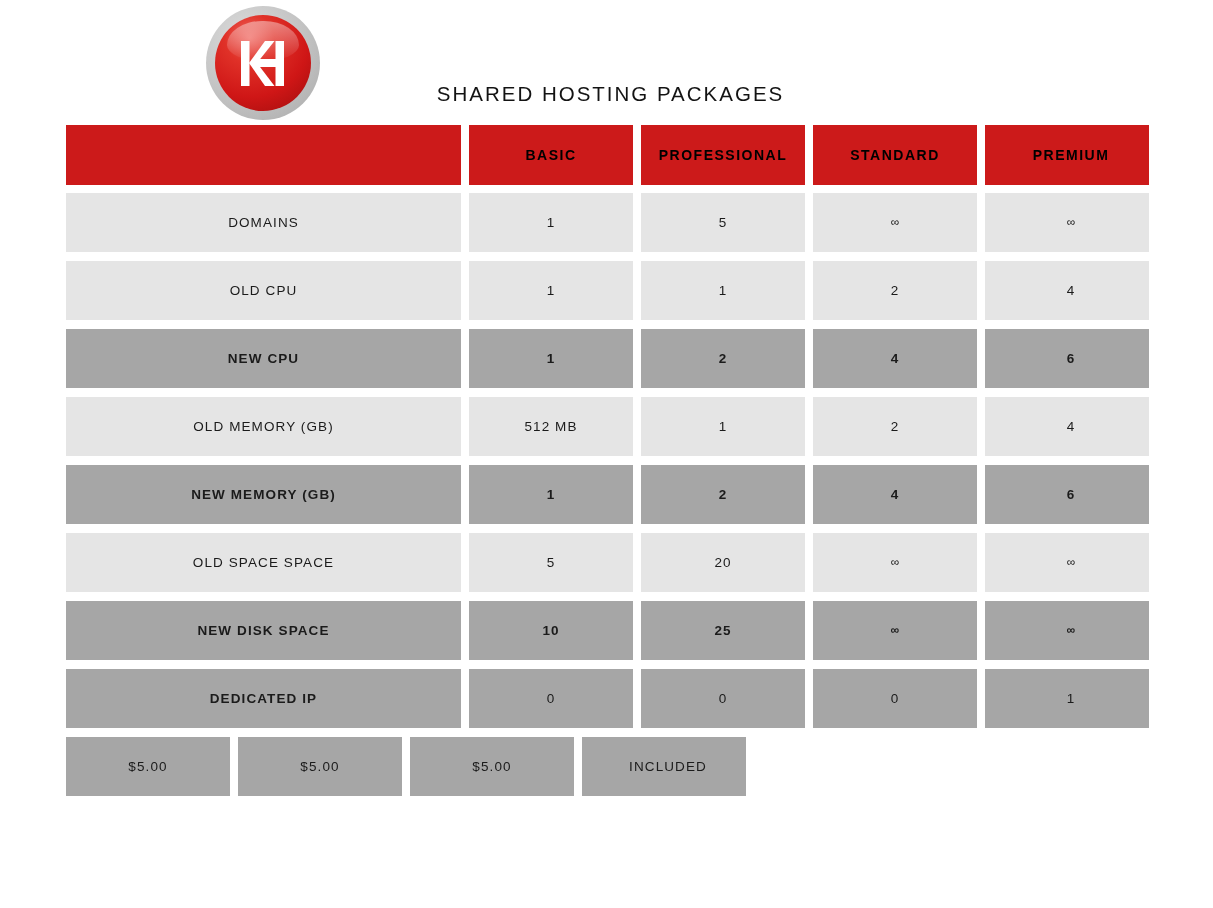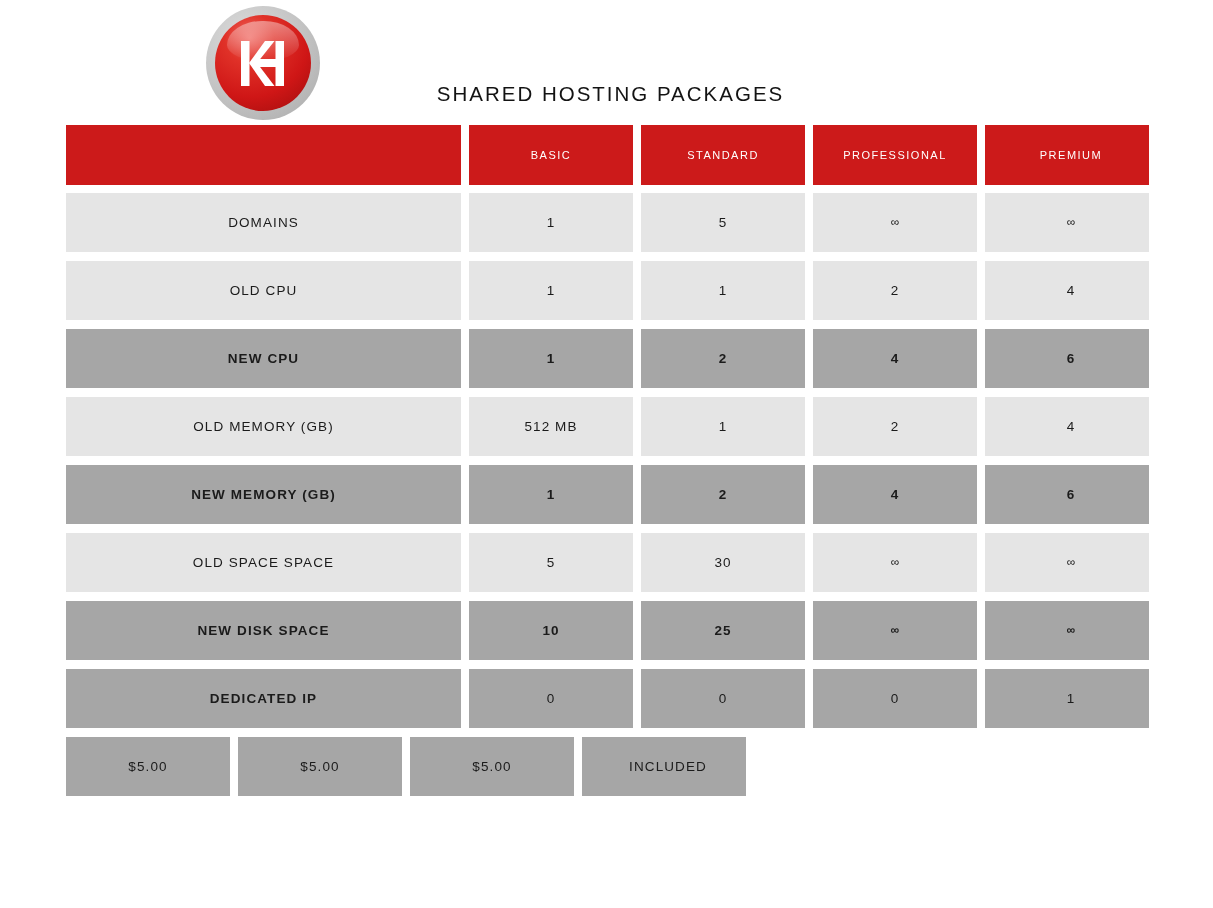--- a/index.html
+++ b/index.html
@@ -116,23 +116,23 @@
   
   .c-label { width: 395px; margin-right: 8px; }
   .c-plan  { width: 164px; margin-right: 8px; }
   .c-plan:last-child { margin-right: 0; padding-left: 8px; }
 
   
   .row-header .cell { height: 60px; }
   .row-header .c-label { background: #cc1a1a; }
   .row-header .c-plan {
     background: #cc1a1a;
-    color: #ffffff;
-    font-weight: normal;
-    font-size: 11px;
+    color: #000000;
+    font-weight: bold;
+    font-size: 14px;
     letter-spacing: 1.5px;
   }
 
   
   .row-light .cell { background: #e5e5e5; }
   .row-light .c-label { font-weight: 400; }
   .row-light .c-plan  { font-weight: 400; }
 
   
   .row-dark .cell { background: #a6a6a6; }
@@ -176,22 +176,22 @@
     </div>
 
     <div class="title">SHARED HOSTING PACKAGES</div>
   </div>
 
   <div class="table">
 
     <div class="row row-header">
       <div class="cell c-label"></div>
       <div class="cell c-plan">BASIC</div>
+      <div class="cell c-plan">PROFESSIONAL</div>
       <div class="cell c-plan">STANDARD</div>
-      <div class="cell c-plan">PROFESSIONAL</div>
       <div class="cell c-plan">PREMIUM</div>
     </div>
 
     <div class="row row-light">
       <div class="cell c-label">DOMAINS</div>
       <div class="cell c-plan">1</div>
       <div class="cell c-plan">5</div>
       <div class="cell c-plan">
           <span class="inf">∞</span>
         </div>
@@ -228,21 +228,21 @@
       <div class="cell c-label">NEW MEMORY (GB)</div>
       <div class="cell c-plan">1</div>
       <div class="cell c-plan">2</div>
       <div class="cell c-plan">4</div>
       <div class="cell c-plan">6</div>
     </div>
 
     <div class="row row-light">
       <div class="cell c-label">OLD SPACE SPACE</div>
       <div class="cell c-plan">5</div>
-      <div class="cell c-plan">30</div>
+      <div class="cell c-plan">20</div>
       <div class="cell c-plan">
           <span class="inf">∞</span>
         </div>
       <div class="cell c-plan">
           <span class="inf">∞</span>
         </div>
     </div>
 
     <div class="row row-dark">
       <div class="cell c-label">NEW DISK SPACE</div>

